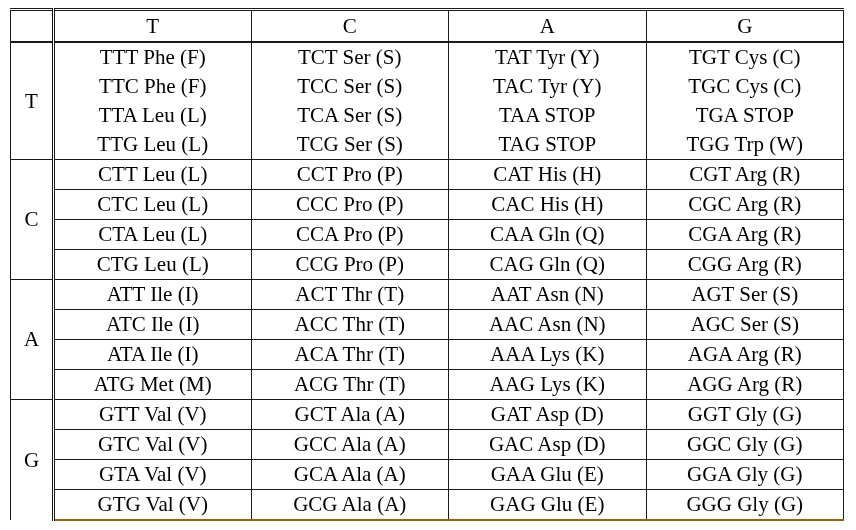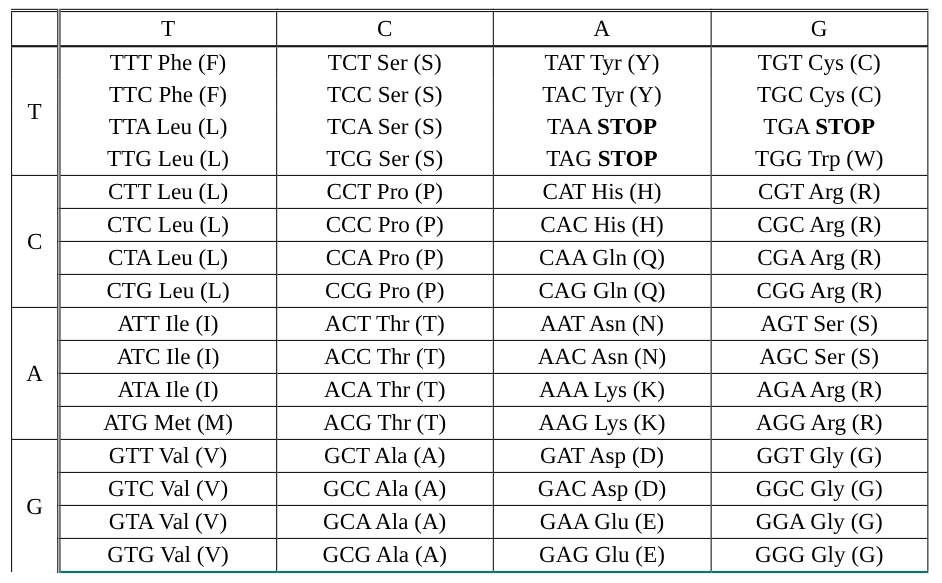--- a/index.html
+++ b/index.html
@@ -70,30 +70,30 @@
     vertical-align: middle;
     border-right: 1.5px solid #1a1a1a;
     padding: 0 4px;
     white-space: nowrap;
     line-height: 29px;
   }
   td.codon-cell .codon-text {
     display: inline-block;
   }
   td.codon-cell .aa-stop {
-    font-weight: bold;
+    font-weight: normal;
   }
 
   
   tbody.codon-block + tbody.codon-block td {
     border-top: 1.5px solid #1a1a1a;
     text-align: center;
   }
   tbody.codon-block:last-of-type tr:last-child td {
-    border-bottom: 2px solid #0f766e;
+    border-bottom: 2px solid #a16207;
   }
 </style>
 </head>
 <body>
 
 <div id="codon-table-wrap">
   <table class="codon-table">
     <colgroup>
       <col class="c-label">
       <col class="c-data">

